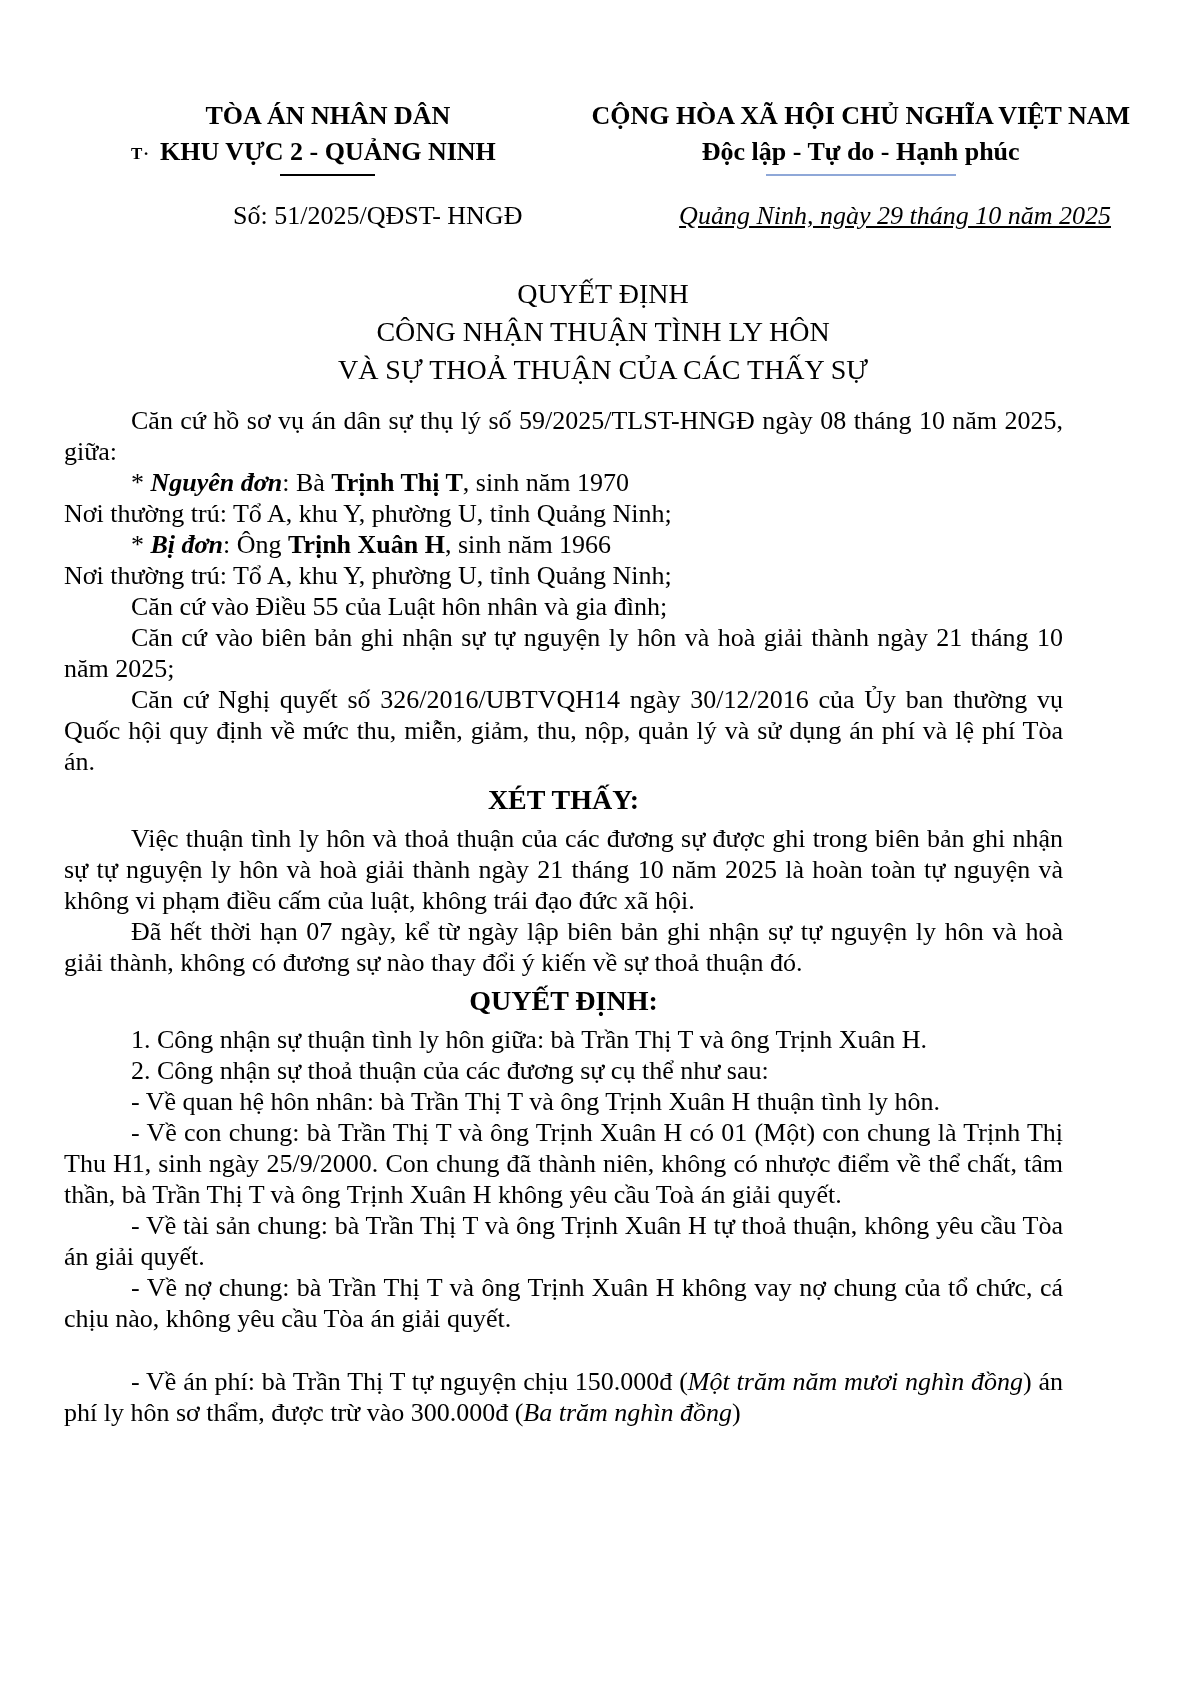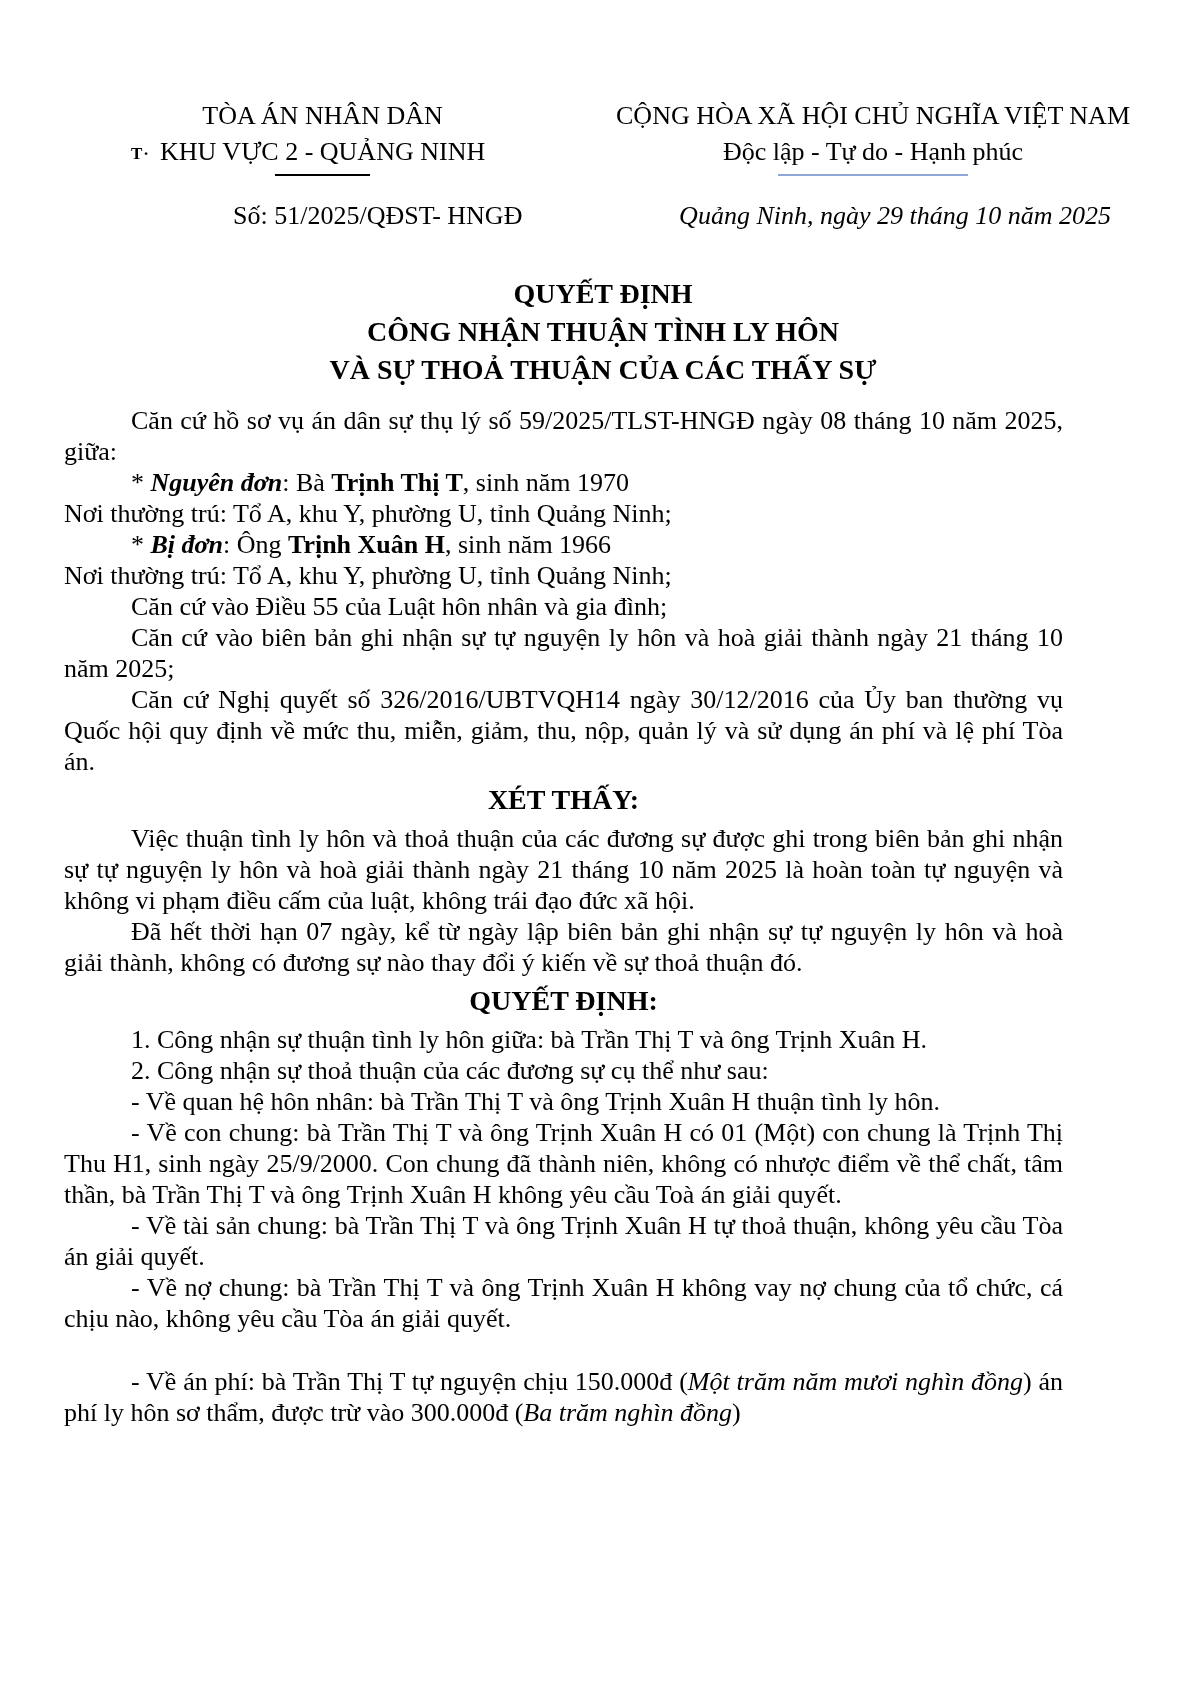--- a/index.html
+++ b/index.html
@@ -29,21 +29,21 @@
     letter-spacing: 1px;
   }
   
   .doc-header {
     display: flex;
     justify-content: space-between;
     padding: 98px 60px 0 160px;
   }
   .header-block {
     text-align: center;
-    font-weight: normal;
+    font-weight: bold;
     font-size: 26px;
     line-height: 36px;
     white-space: nowrap;
   }
   .rule {
     height: 0;
     border-top: 2px solid #000;
     margin: 4px auto 0;
   }
   .rule.court {
@@ -57,26 +57,27 @@
   
   .number-row {
     display: flex;
     justify-content: space-between;
     padding: 24px 79px 0 233px;
     font-size: 26px;
     white-space: nowrap;
   }
   .place-date {
     font-style: italic;
+    text-decoration: underline;
   }
   
   .title-block {
     margin: 44px 127px 16px 143px;
     text-align: center;
-    font-weight: bold;
+    font-weight: normal;
     font-size: 28px;
     line-height: 38px;
   }
   
   .body-col {
     margin: 0 127px 0 64px;
   }
   .para {
     margin: 0;
     text-align: justify;

